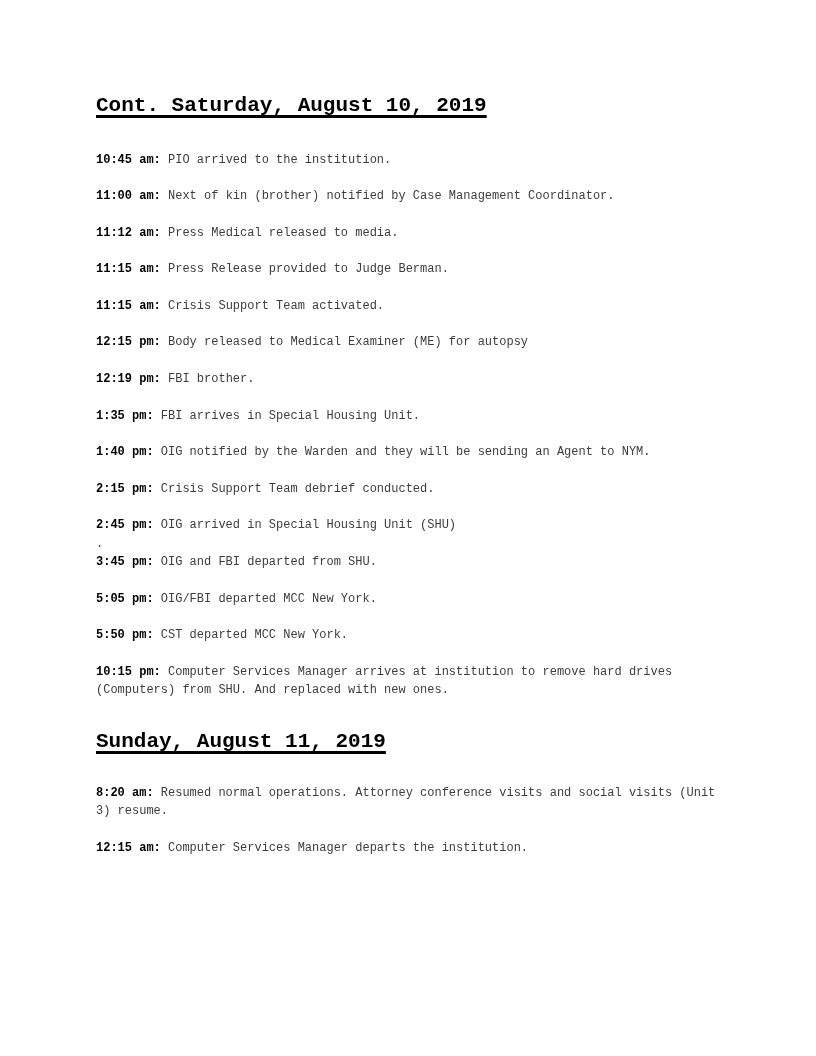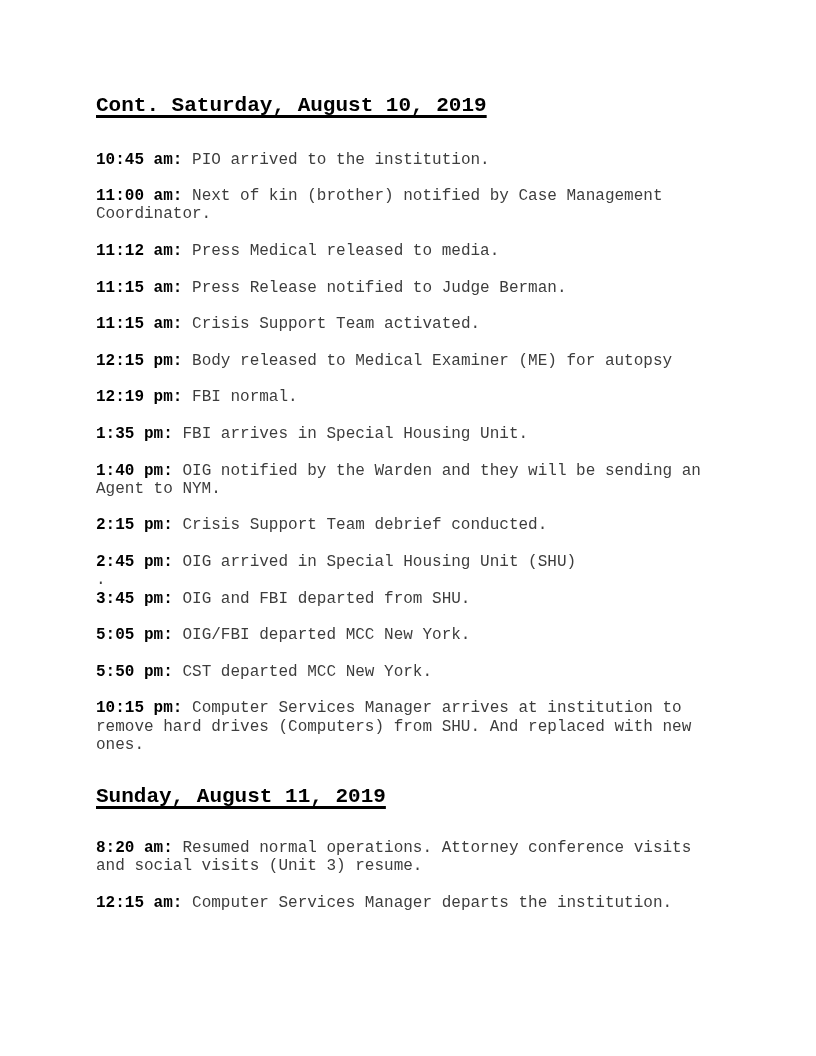--- a/index.html
+++ b/index.html
@@ -34,21 +34,21 @@
     text-decoration-thickness: 2.5px;
     text-underline-offset: 4px;
     letter-spacing: 0;
   }
   .section-sunday .section-heading {
     margin-top: 32px;
     margin-bottom: 31px;
   }
   .entry {
     margin: 0 0 18.3px 0;
-    font-size: 16px;
+    font-size: 12px;
     line-height: 18.3px;
   }
   .entry.tight {
     margin-bottom: 0;
   }
   .entry .time {
     font-weight: bold;
     color: #000000;
   }
   .entry .text {
@@ -64,27 +64,27 @@
 
     <div class="section section-saturday">
       <h1 class="section-heading">Cont. Saturday, August 10, 2019</h1>
 
       <p class="entry"><strong class="time">10:45 am:</strong> <span class="text">PIO arrived to the institution.</span></p>
 
       <p class="entry"><strong class="time">11:00 am:</strong> <span class="text">Next of kin (brother) notified by Case Management Coordinator.</span></p>
 
       <p class="entry"><strong class="time">11:12 am:</strong> <span class="text">Press Medical released to media.</span></p>
 
-      <p class="entry"><strong class="time">11:15 am:</strong> <span class="text">Press Release notified to Judge Berman.</span></p>
+      <p class="entry"><strong class="time">11:15 am:</strong> <span class="text">Press Release provided to Judge Berman.</span></p>
 
       <p class="entry"><strong class="time">11:15 am:</strong> <span class="text">Crisis Support Team activated.</span></p>
 
       <p class="entry"><strong class="time">12:15 pm:</strong> <span class="text">Body released to Medical Examiner (ME) for autopsy</span></p>
 
-      <p class="entry"><strong class="time">12:19 pm:</strong> <span class="text">FBI normal.</span></p>
+      <p class="entry"><strong class="time">12:19 pm:</strong> <span class="text">FBI brother.</span></p>
 
       <p class="entry"><strong class="time">1:35 pm:</strong> <span class="text">FBI arrives in Special Housing Unit.</span></p>
 
       <p class="entry"><strong class="time">1:40 pm:</strong> <span class="text">OIG notified by the Warden and they will be sending an Agent to NYM.</span></p>
 
       <p class="entry"><strong class="time">2:15 pm:</strong> <span class="text">Crisis Support Team debrief conducted.</span></p>
 
       <p class="entry tight"><strong class="time">2:45 pm:</strong> <span class="text">OIG arrived in Special Housing Unit (SHU)
 .</span></p>
 

